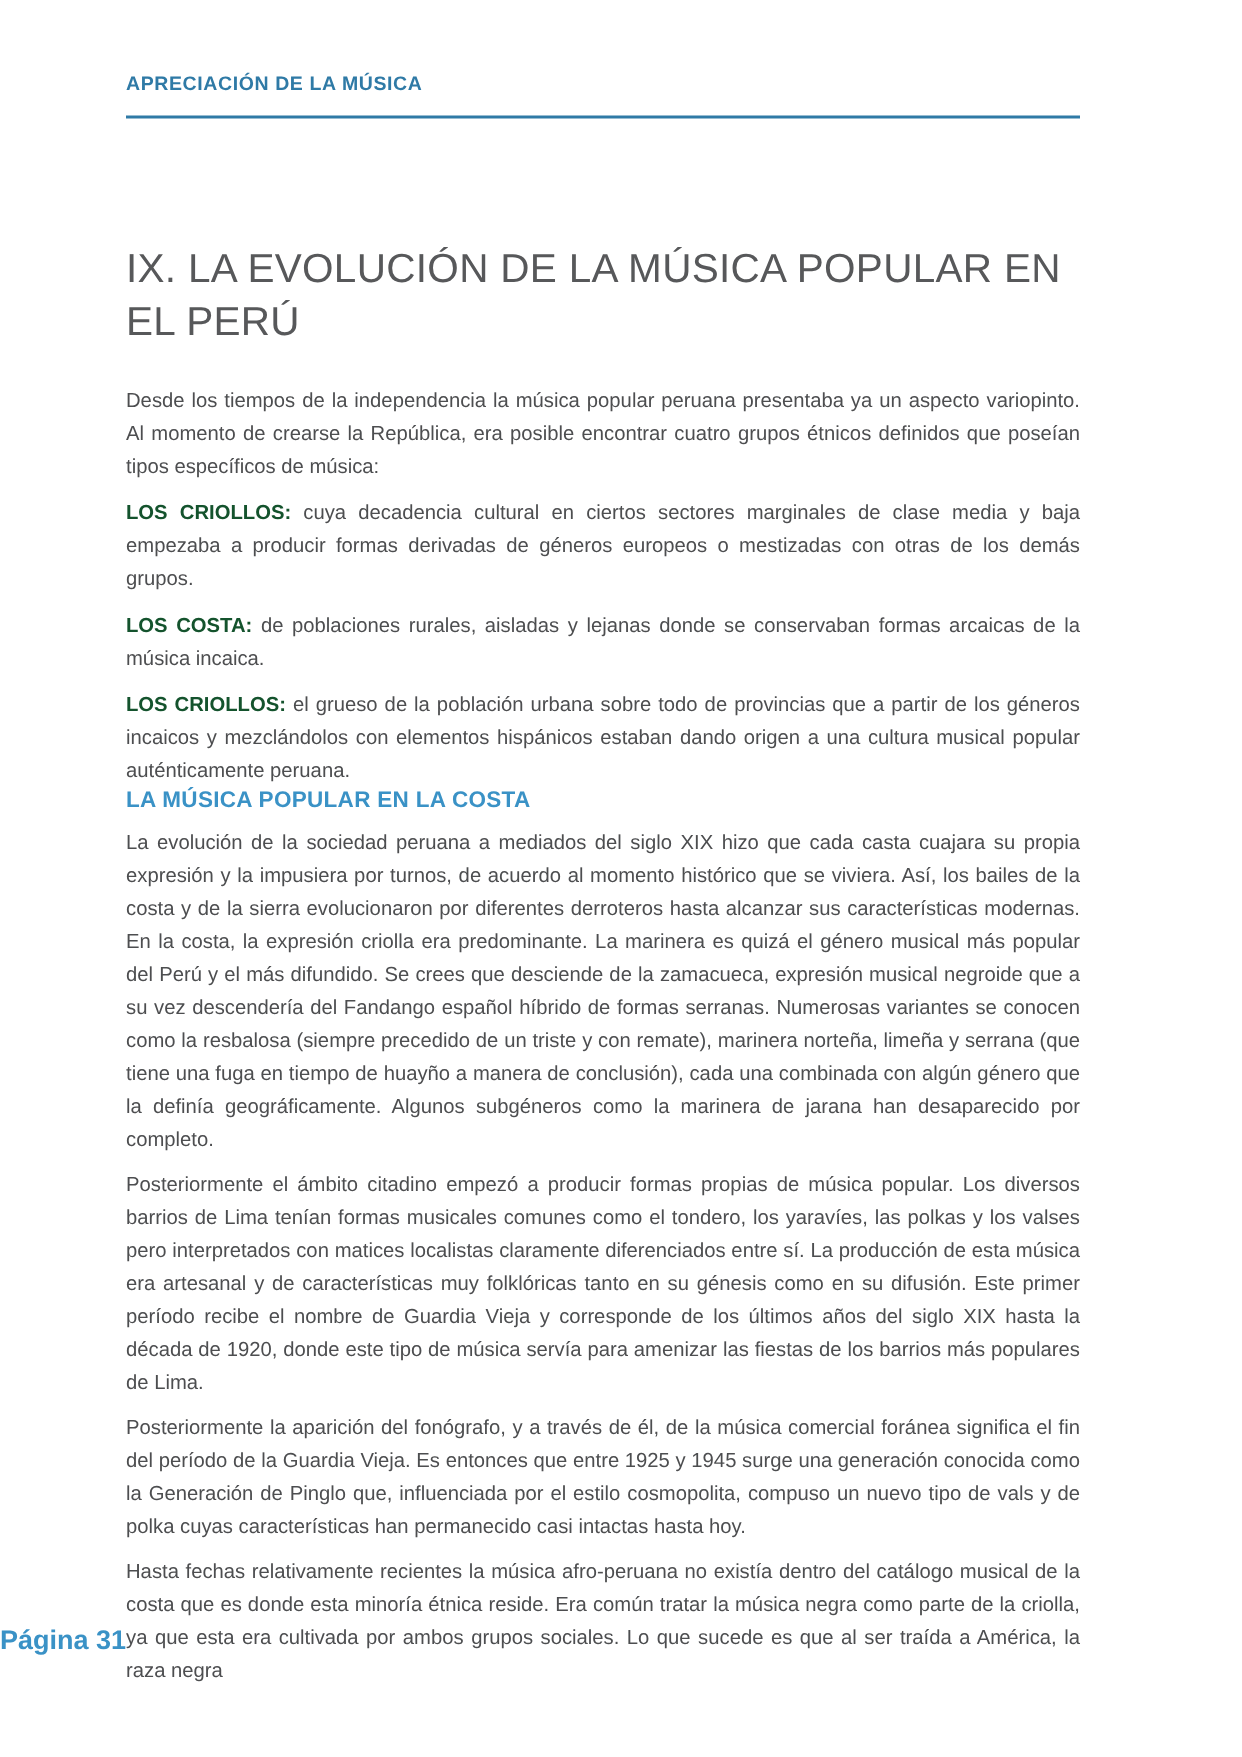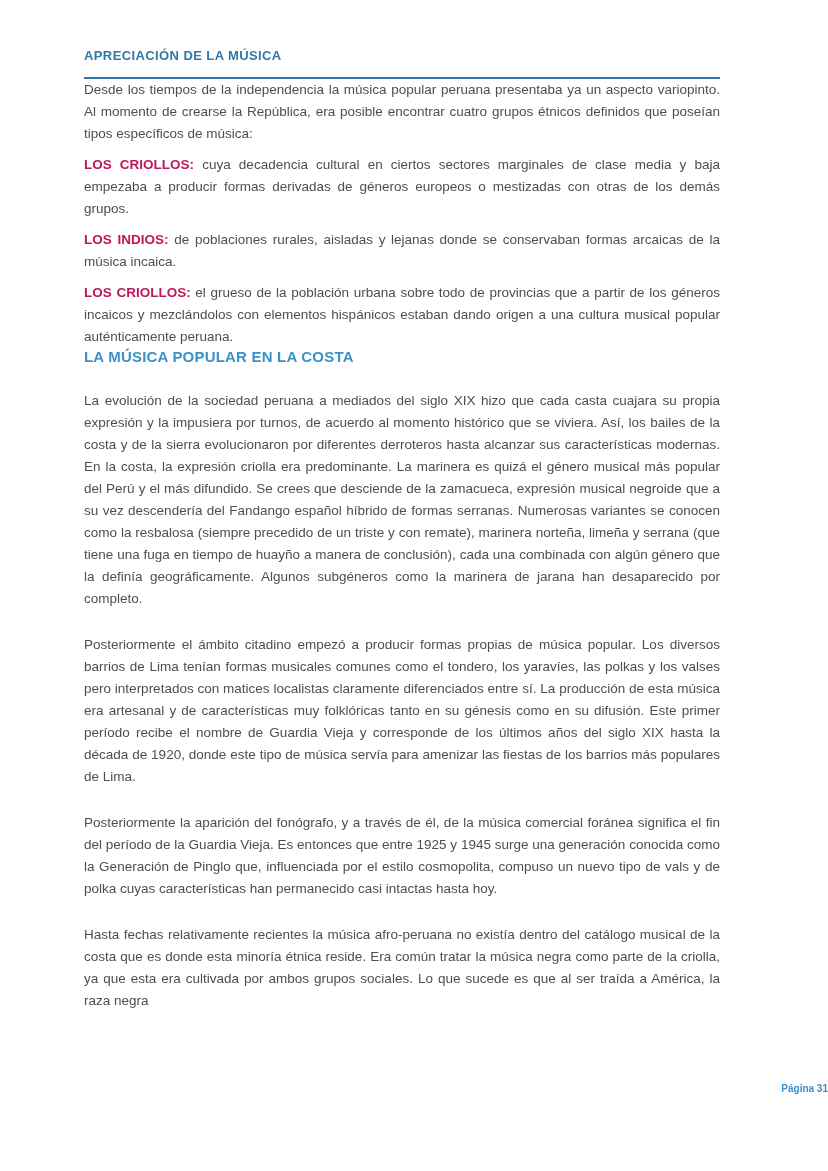--- a/index.html
+++ b/index.html
@@ -39,64 +39,65 @@
     font-weight:400;
     line-height:35px;
     letter-spacing:0.2px;
   }
   .body-copy{
     color:var(--body-gray);
     font-size:13.5px;
     line-height:22px;
     text-align:justify;
   }
-  p.intro{}
+  p.intro{margin-top:24px;}
   p.group{margin-top:9px;}
   p.group strong{
-    color:#be185d;
+    color:#14532d;
     font-weight:bold;
   }
   h2.section-heading{
     color:var(--accent-blue);
     font-size:15px;
     font-weight:bold;
     line-height:18px;
     letter-spacing:0.2px;
   }
-  p.section-par{margin-top:24px;}
+  p.section-par{margin-top:8px;}
   .footer{
     position:absolute;
     left:0;right:0;
     top:1083px;
-    text-align:right;
+    text-align:left;
     color:var(--accent-blue);
-    font-size:10px;
+    font-size:18px;
     font-weight:bold;
   }
 </style>
 </head>
 <body>
 
 <div class="page">
 
   <div class="running-header">APRECIACIÓN DE LA MÚSICA</div>
 
   <hr class="header-rule">
 
+  <h1 class="page-title">IX. LA EVOLUCIÓN DE LA MÚSICA POPULAR EN EL PERÚ</h1>
 
   <p class="body-copy intro">Desde los tiempos de la independencia la música popular peruana presentaba ya un aspecto variopinto. Al momento de crearse la República, era posible encontrar cuatro grupos étnicos definidos que poseían tipos específicos de música:</p>
 
   <p class="body-copy group">
     <strong>LOS CRIOLLOS:</strong>
     <span>cuya decadencia cultural en ciertos sectores marginales de clase media y baja empezaba a producir formas derivadas de géneros europeos o mestizadas con otras de los demás grupos.</span>
   </p>
 
 
   <p class="body-copy group">
-    <strong>LOS INDIOS:</strong>
+    <strong>LOS COSTA:</strong>
     <span>de poblaciones rurales, aisladas y lejanas donde se conservaban formas arcaicas de la música incaica.</span>
   </p>
 
   <p class="body-copy group">
     <strong>LOS CRIOLLOS:</strong>
     <span>el grueso de la población urbana sobre todo de provincias que a partir de los géneros incaicos y mezclándolos con elementos hispánicos estaban dando origen a una cultura musical popular auténticamente peruana.</span>
   </p>
 
   <h2 class="section-heading">LA MÚSICA POPULAR EN LA COSTA</h2>
 

